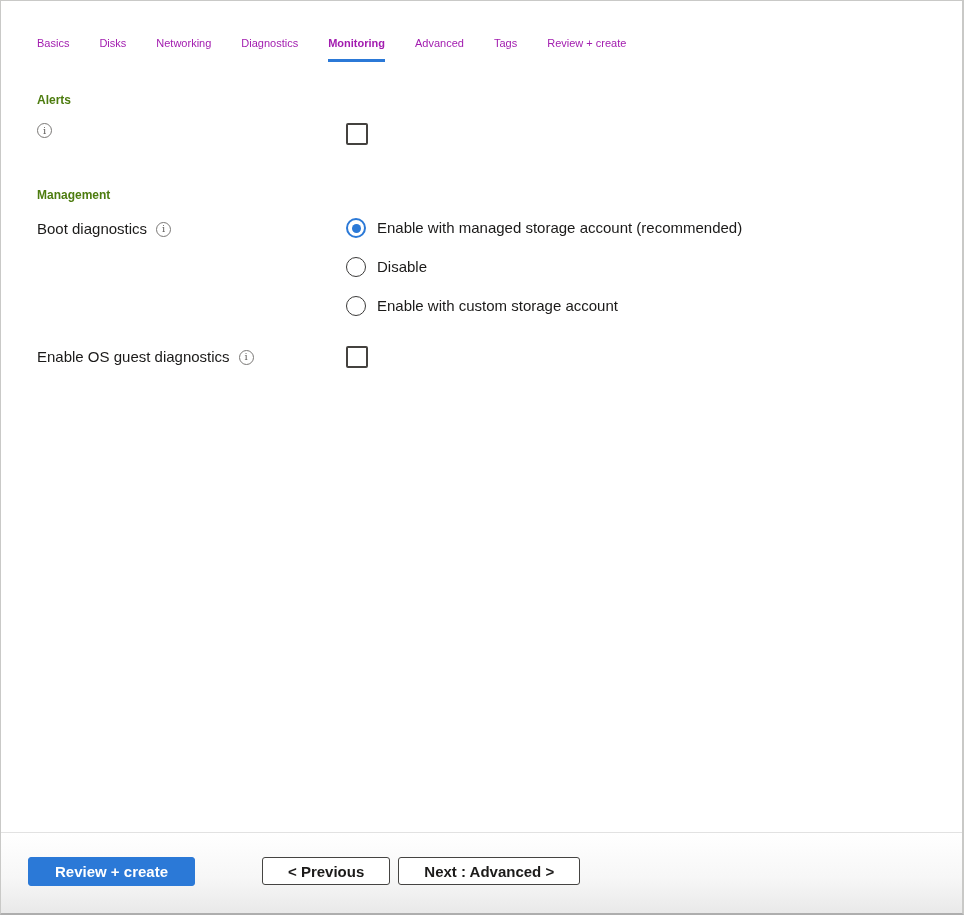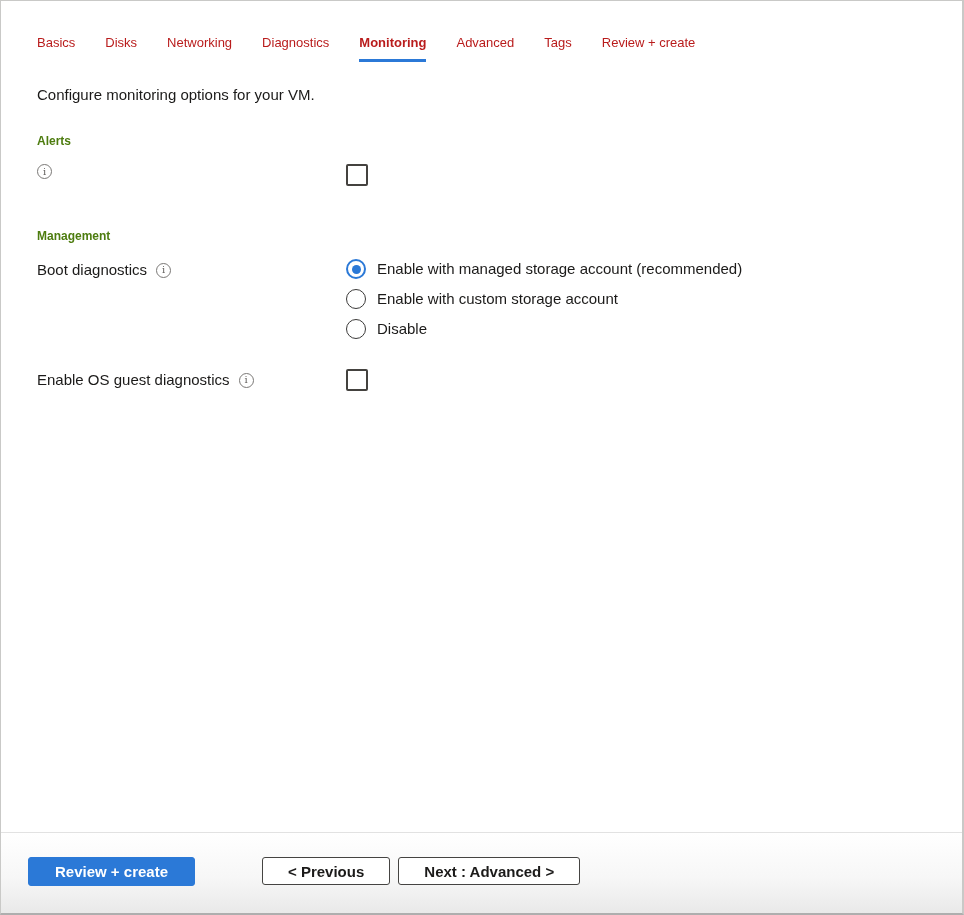--- a/index.html
+++ b/index.html
@@ -17,21 +17,21 @@
     border: 1px solid #c9c9c7;
     border-right-width: 2px;
     border-bottom: 2px solid #aeaeae;
     overflow: hidden;
   }
   .content { padding: 32px 36px 0 36px; }
 
   
   .tabs { display: flex; gap: 30px; align-items: flex-end; }
   .tab {
-    font-size: 13px; color: #b91c1c; cursor: pointer;
+    font-size: 11px; color: #a21caf; cursor: pointer;
     padding-bottom: 6px; border-bottom: 3px solid transparent;
     white-space: nowrap; line-height: 20px;
   }
   .tab.active { font-weight: 700; border-bottom-color: var(--accent); }
 
   .desc { font-size: 15px; margin-top: 24px; color: #1b1a19; }
 
   .section-heading { font-size: 12px; font-weight: 700; color: #4d7c0f; }
   .heading-alerts { margin-top: 31px; }
   .heading-diagnostics { margin-top: 43px; }
@@ -48,21 +48,21 @@
     display: inline-flex; align-items: center; justify-content: center;
     font-size: 10px; color: #605e5c; flex-shrink: 0; cursor: default;
     font-family: "DejaVu Serif", serif; line-height: 1;
   }
   .checkbox {
     width: 22px; height: 22px; border: 2px solid #44423f; border-radius: 2px;
     background: #fff; display: inline-block; cursor: pointer;
   }
 
   
-  .radio-group { display: flex; flex-direction: column; gap: 10px; }
+  .radio-group { display: flex; flex-direction: column; gap: 19px; }
   .radio-option { display: flex; align-items: center; gap: 11px; cursor: pointer; }
   .radio-circle {
     width: 20px; height: 20px; border-radius: 50%;
     border: 1.5px solid #3b3a39; background: #fff; flex-shrink: 0;
     display: inline-flex; align-items: center; justify-content: center;
   }
   .radio-option.selected .radio-circle { border: 2px solid var(--accent); }
   .radio-option.selected .radio-circle::after {
     content: ""; width: 9px; height: 9px; border-radius: 50%; background: var(--accent);
   }
@@ -98,21 +98,20 @@
       <div class="tab">Basics</div>
       <div class="tab">Disks</div>
       <div class="tab">Networking</div>
       <div class="tab">Diagnostics</div>
       <div class="tab active">Monitoring</div>
       <div class="tab">Advanced</div>
       <div class="tab">Tags</div>
       <div class="tab">Review + create</div>
     </nav>
 
-    <p class="desc">Configure monitoring options for your VM.</p>
 
     <h3 class="section-heading heading-alerts">Alerts</h3>
 
     <div class="row">
       <div class="label-cell">
         <span class="info-icon">i</span>
       </div>
       <span class="checkbox"></span>
     </div>
 
@@ -123,25 +122,25 @@
         <span>Boot diagnostics</span>
         <span class="info-icon">i</span>
       </div>
       <div class="radio-group">
         <div class="radio-option selected">
           <span class="radio-circle"></span>
           <span class="radio-label">Enable with managed storage account (recommended)</span>
         </div>
         <div class="radio-option">
           <span class="radio-circle"></span>
-          <span class="radio-label">Enable with custom storage account</span>
+          <span class="radio-label">Disable</span>
         </div>
         <div class="radio-option">
           <span class="radio-circle"></span>
-          <span class="radio-label">Disable</span>
+          <span class="radio-label">Enable with custom storage account</span>
         </div>
       </div>
     </div>
 
     <div class="row os-guest">
       <div class="label-cell">
         <span>Enable OS guest diagnostics</span>
         <span class="info-icon">i</span>
       </div>
       <span class="checkbox"></span>

